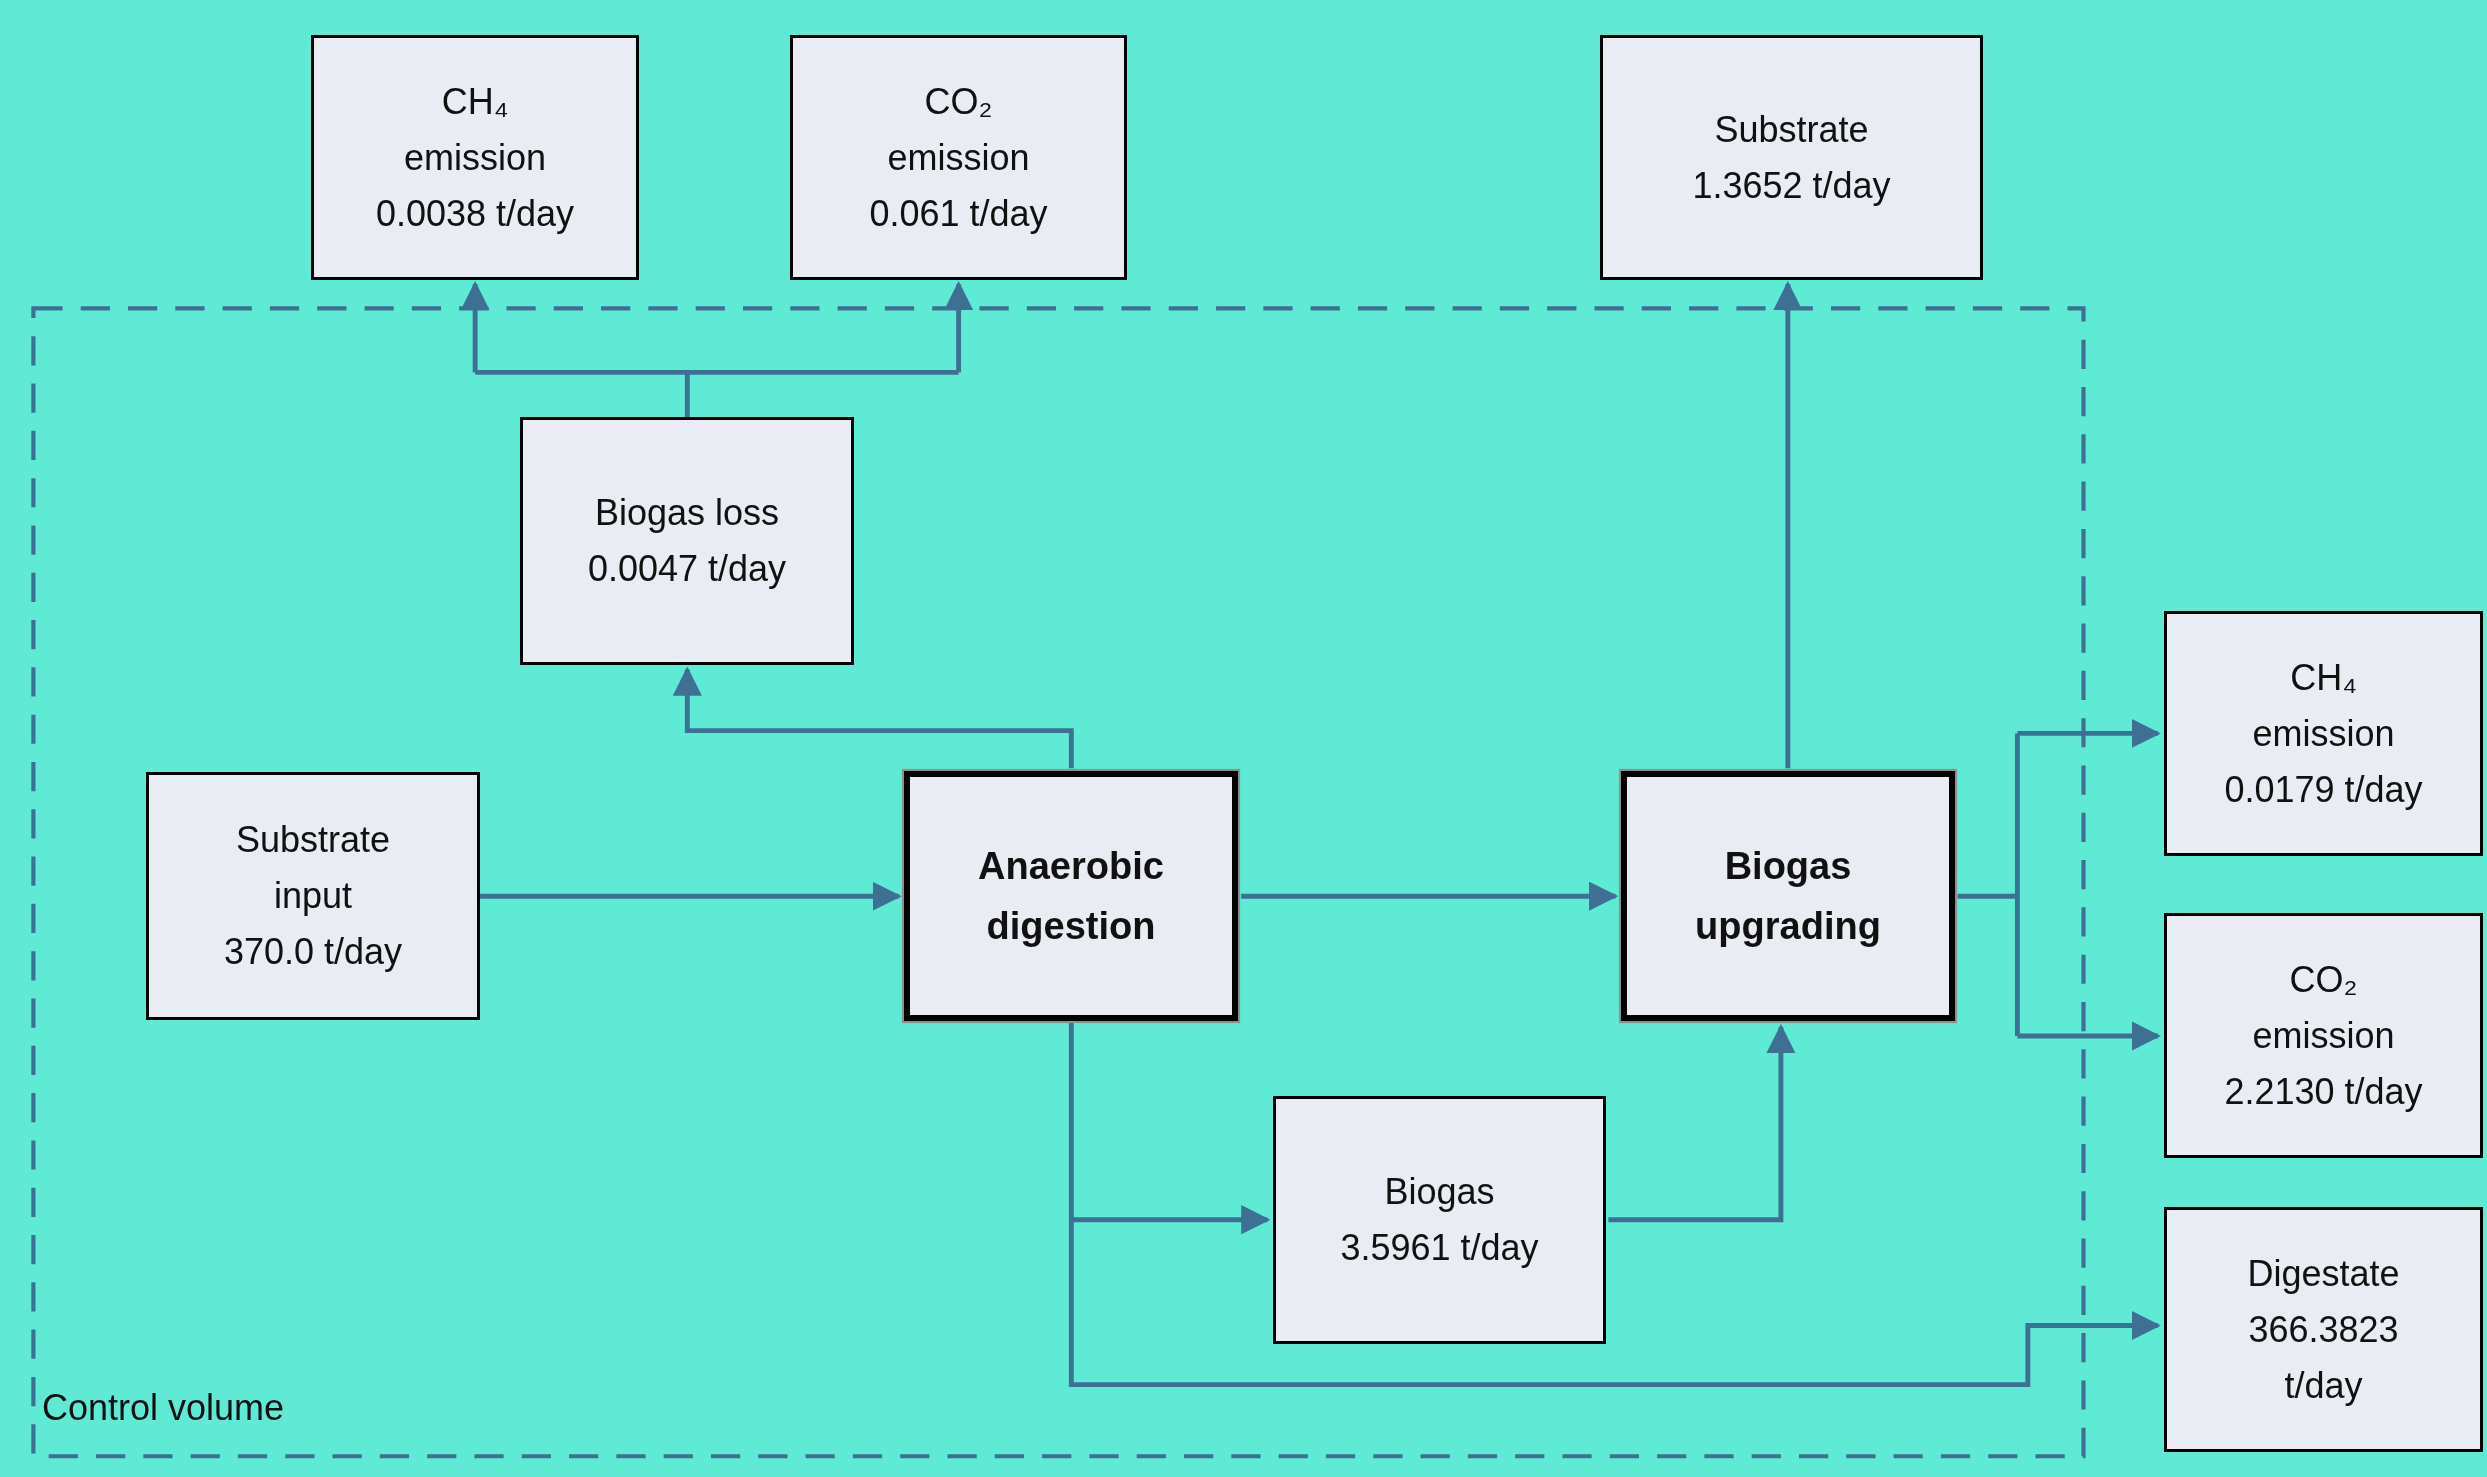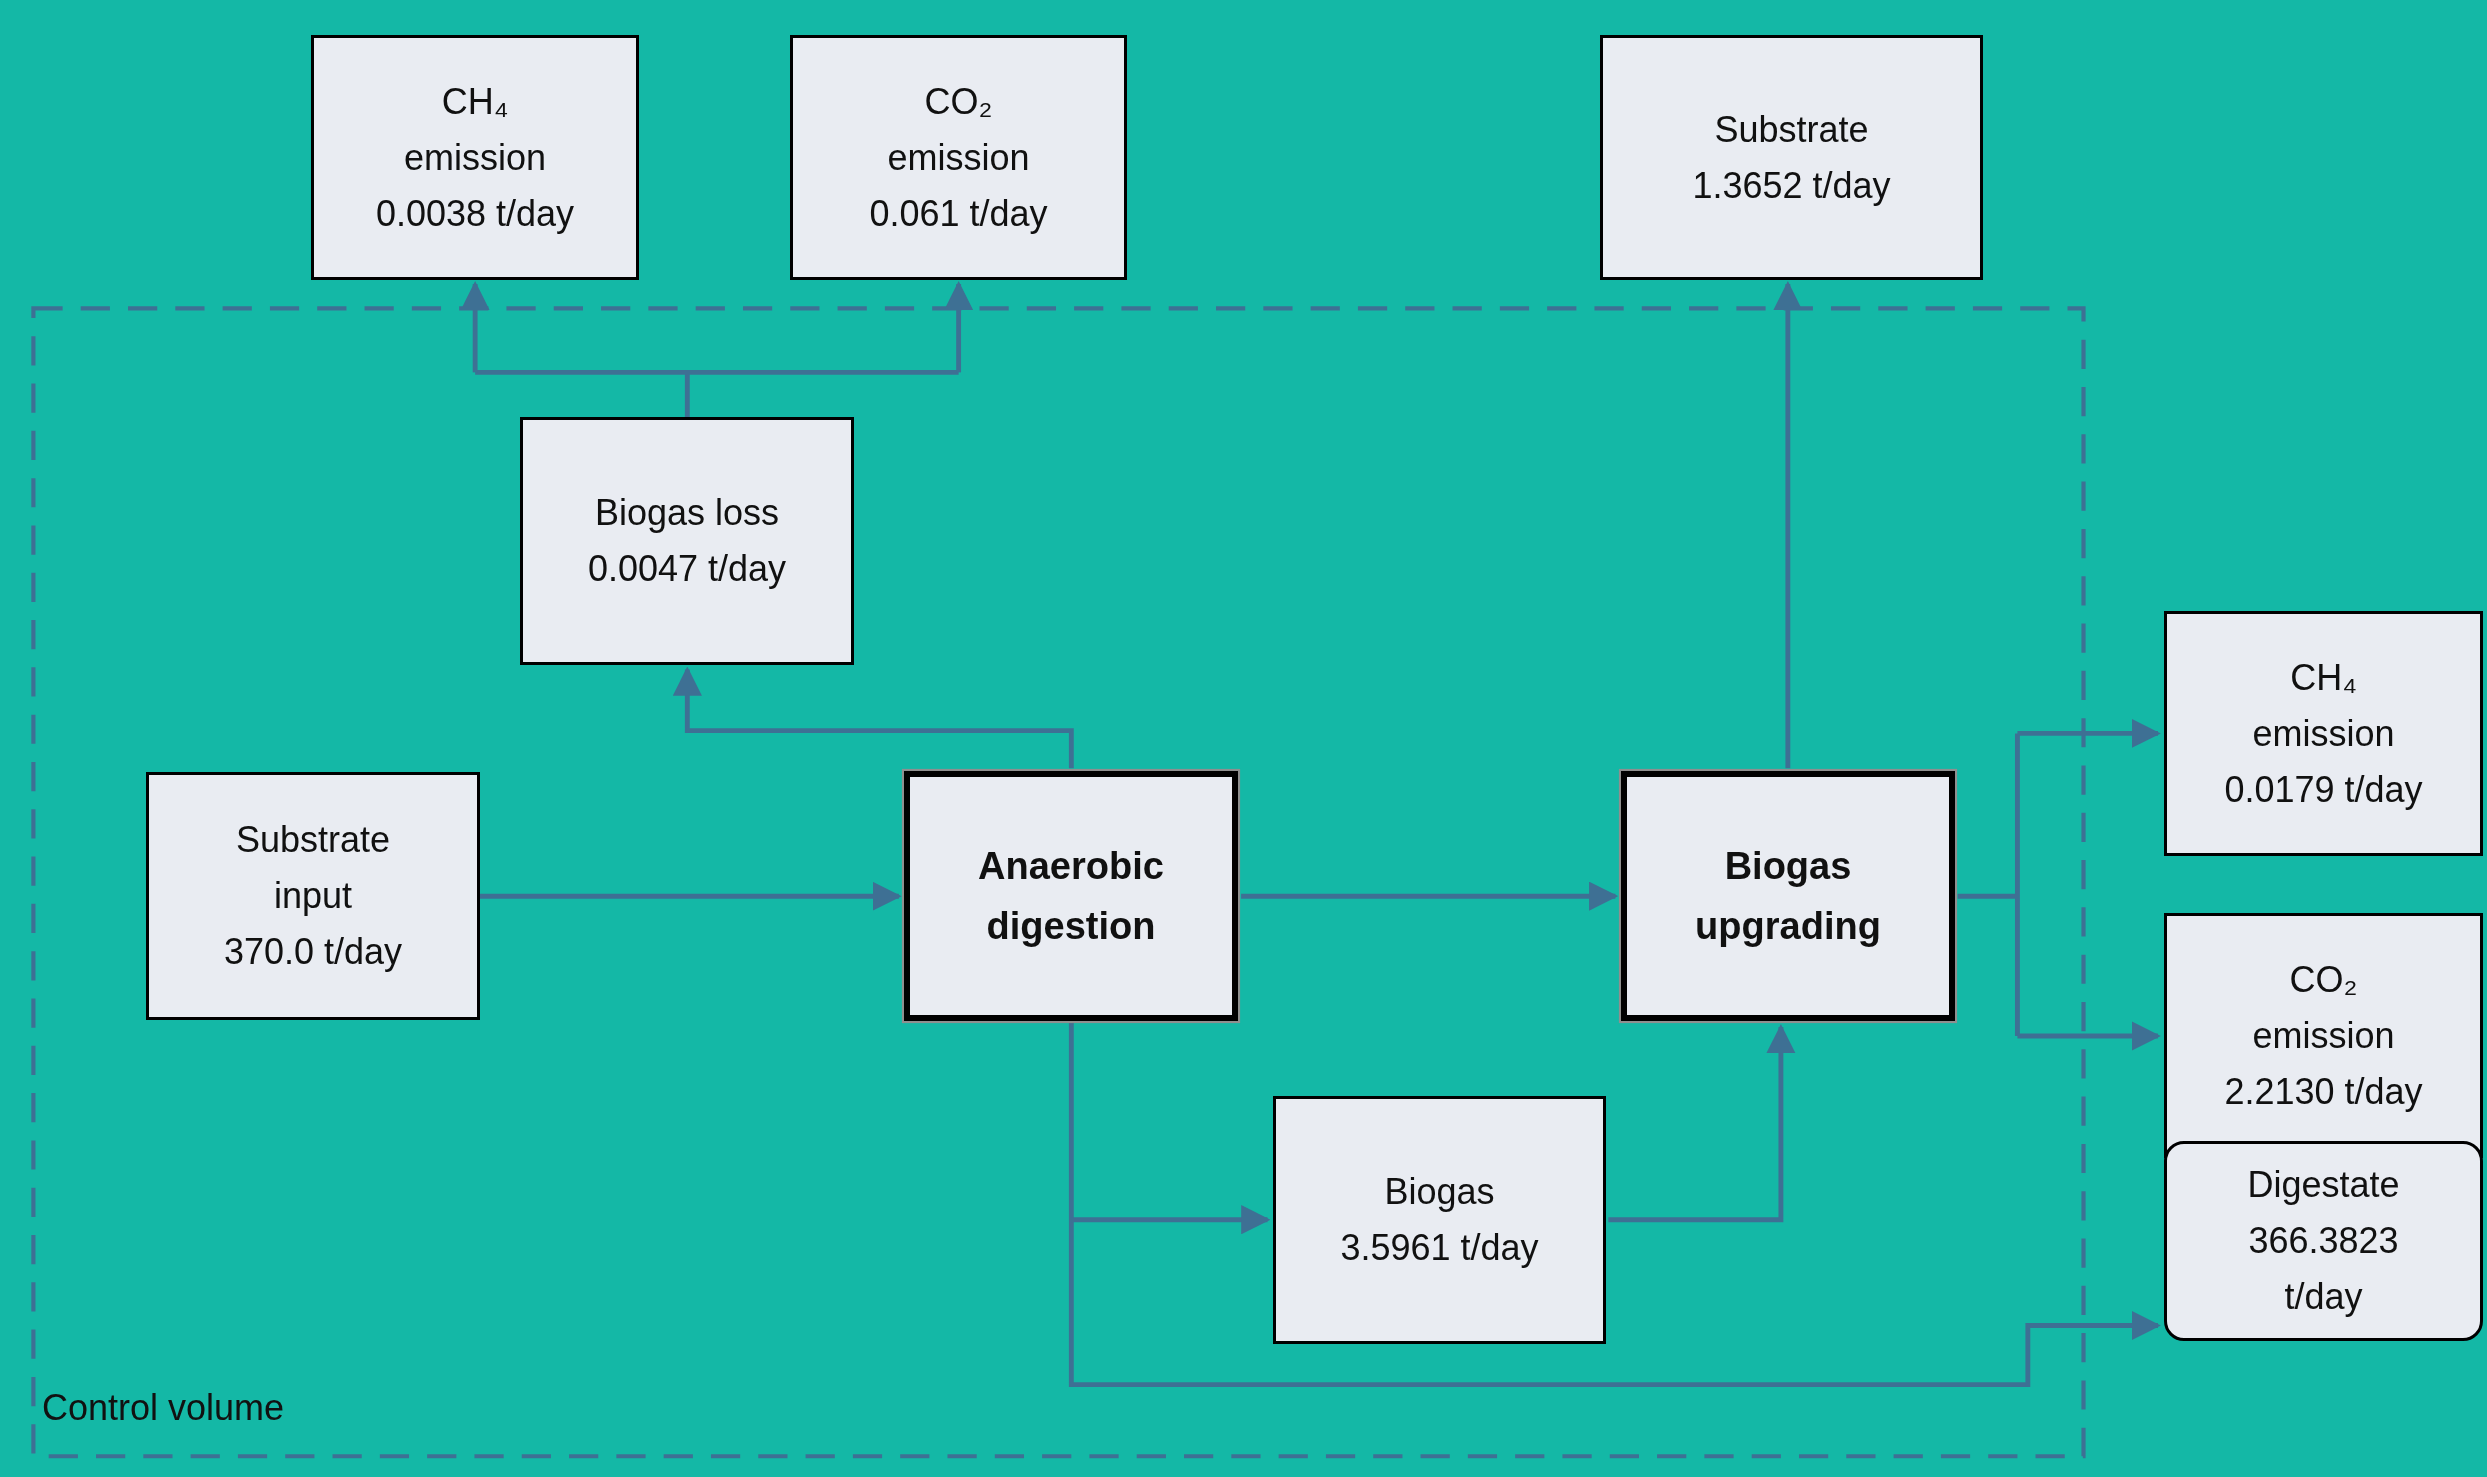--- a/index.html
+++ b/index.html
@@ -1,20 +1,20 @@
 <!DOCTYPE html>
 <html style="font-size:11px"><head>
 <meta charset="utf-8">
 <style>
   html,body{margin:0;padding:0;background:#ffffff;}
   #canvas{
     position:relative;
     width:2487px;
     height:1478px;
-    background:#14b8a6;
+    background:#5eead4;
     font-family:"Liberation Sans","DejaVu Sans",sans-serif;
     color:#111111;
     overflow:hidden;
   }
   #wires{position:absolute;left:0;top:0;width:2487px;height:1478px;}
   .box{
     position:absolute;
     background:#e9ecf2;
     border:3.5px solid #000000;
     display:flex;
@@ -132,21 +132,21 @@
     <div class="label-line">emission</div>
     <div class="label-line">0.0179 t/day</div>
   </div>
 
   <div class="box" style="left:2164px;top:913px;width:319px;height:245px;">
     <div class="label-line">CO₂</div>
     <div class="label-line">emission</div>
     <div class="label-line">2.2130 t/day</div>
   </div>
 
-  <div class="box" style="left:2164px;top:1141px;width:319px;height:200px;border-radius:20px;">
+  <div class="box" style="left:2164px;top:1207px;width:319px;height:245px;">
     <div class="label-line">Digestate</div>
     <div class="label-line">366.3823</div>
     <div class="label-line">t/day</div>
   </div>
 
   <div id="control-volume-label">Control volume</div>
 
 </div>
 
 

